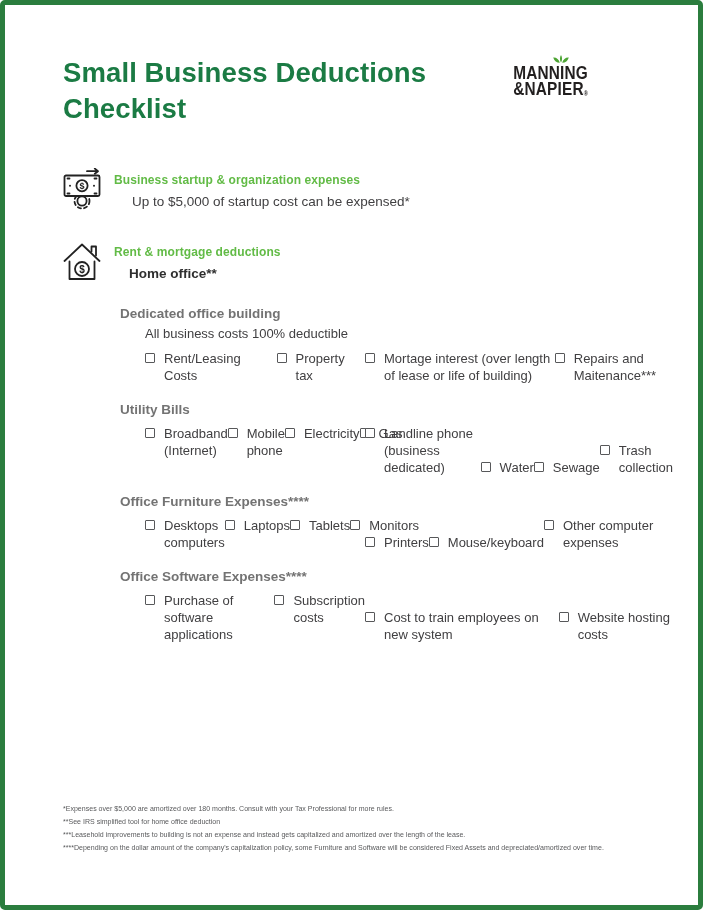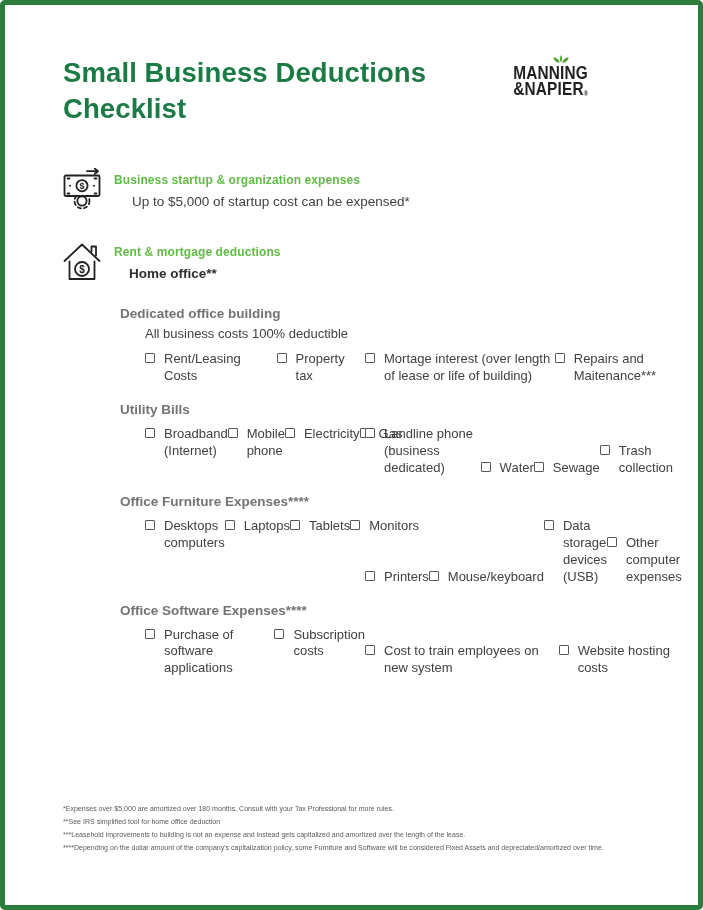--- a/index.html
+++ b/index.html
@@ -203,24 +203,20 @@
             <label class="check-item">
               <span class="checkbox"></span>
               <span class="check-label">Printers</span>
             </label>
             <label class="check-item">
               <span class="checkbox"></span>
               <span class="check-label">Mouse/keyboard</span>
             </label>
             <label class="check-item">
               <span class="checkbox"></span>
-              <span class="check-label">Data storage devices (USB)</span>
-            </label>
-            <label class="check-item">
-              <span class="checkbox"></span>
               <span class="check-label">Other computer expenses</span>
             </label>
           </div>
         </div>
       </div>
       <div class="group">
         <div class="group-title">Office Software Expenses****</div>
         <div class="cols">
           <div class="col col-left">
             <label class="check-item">

